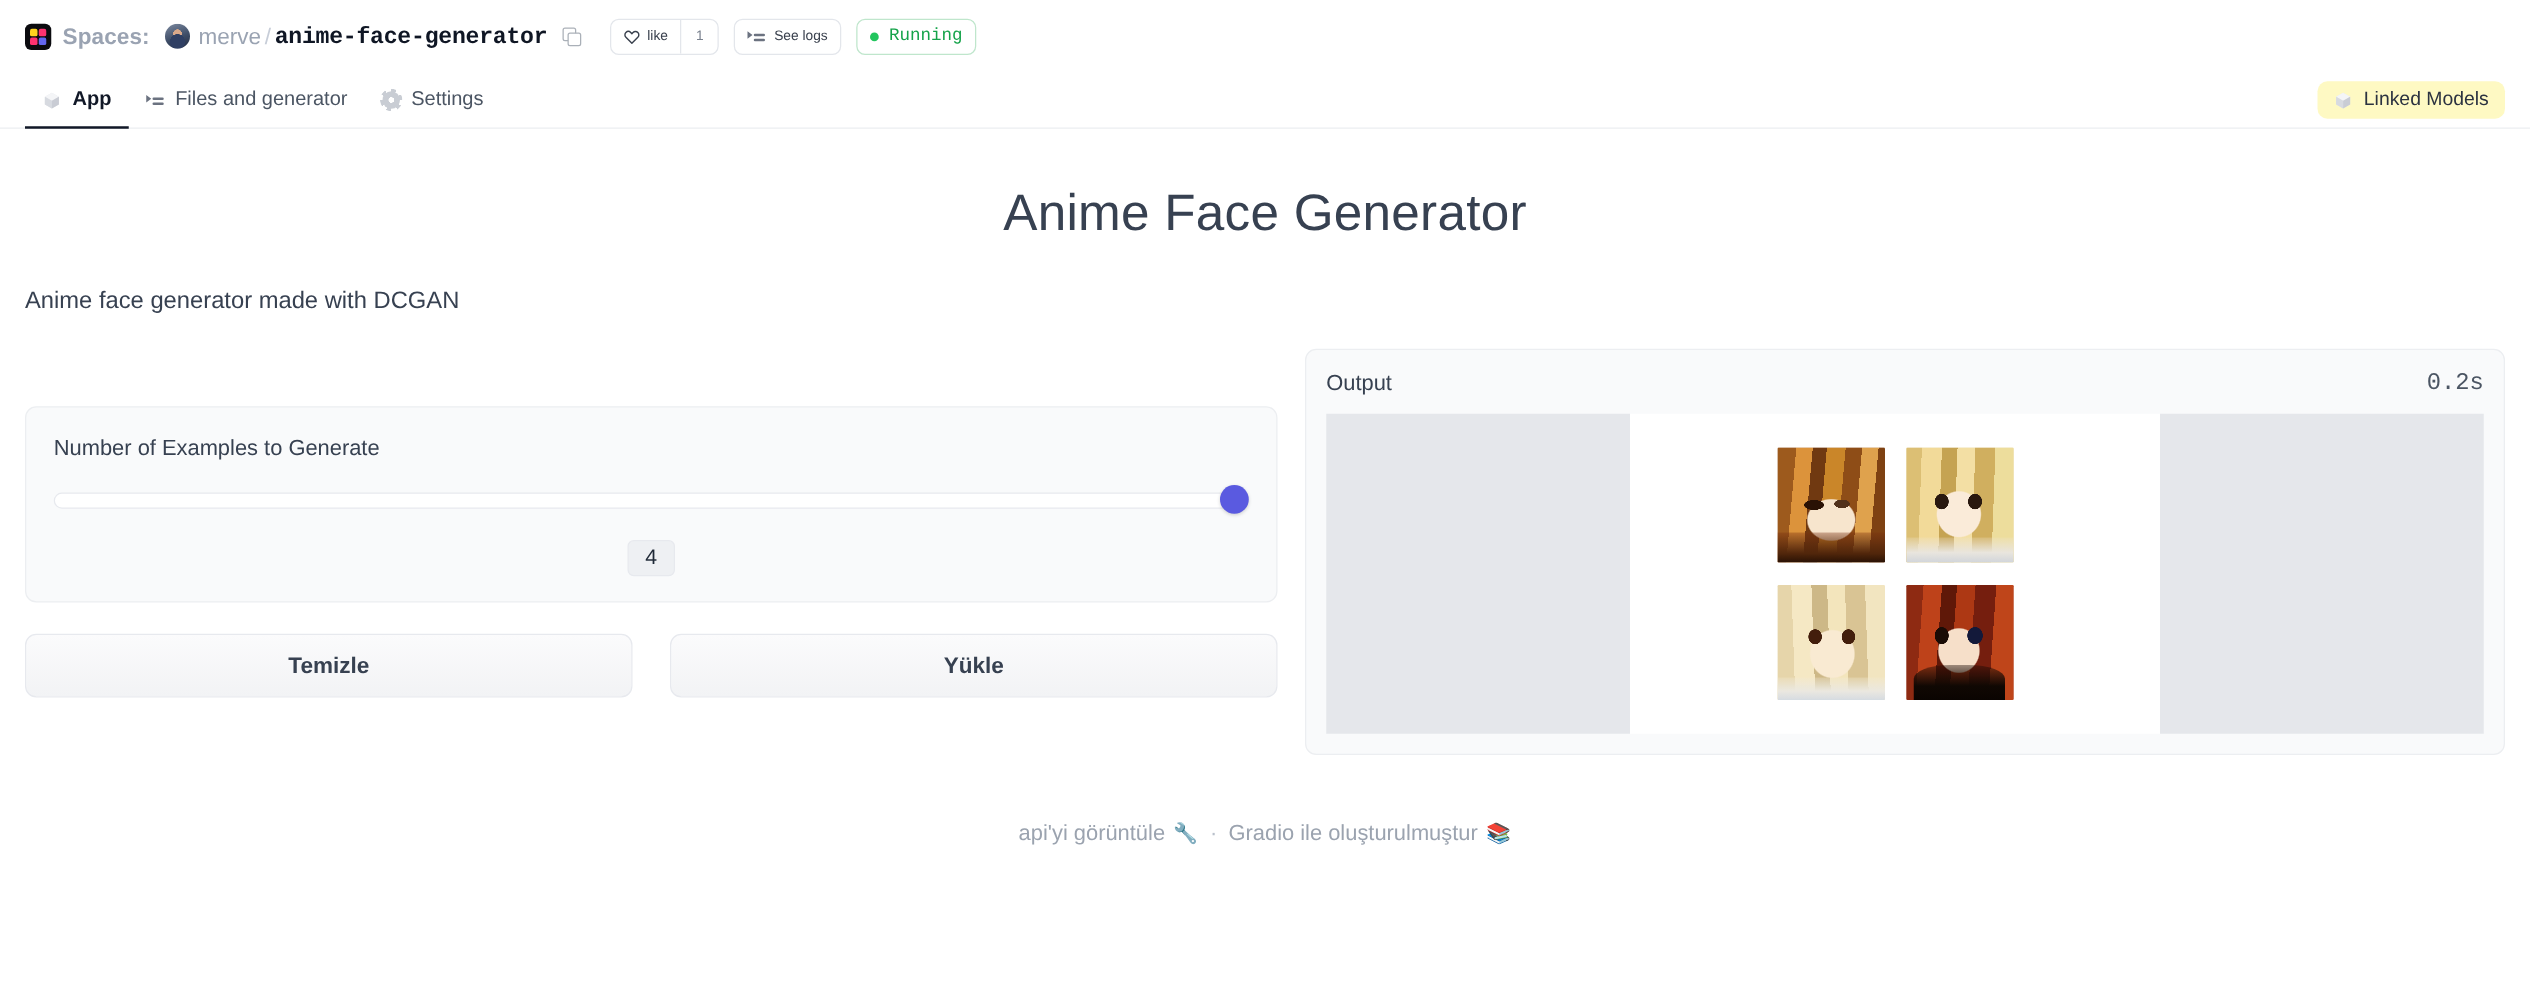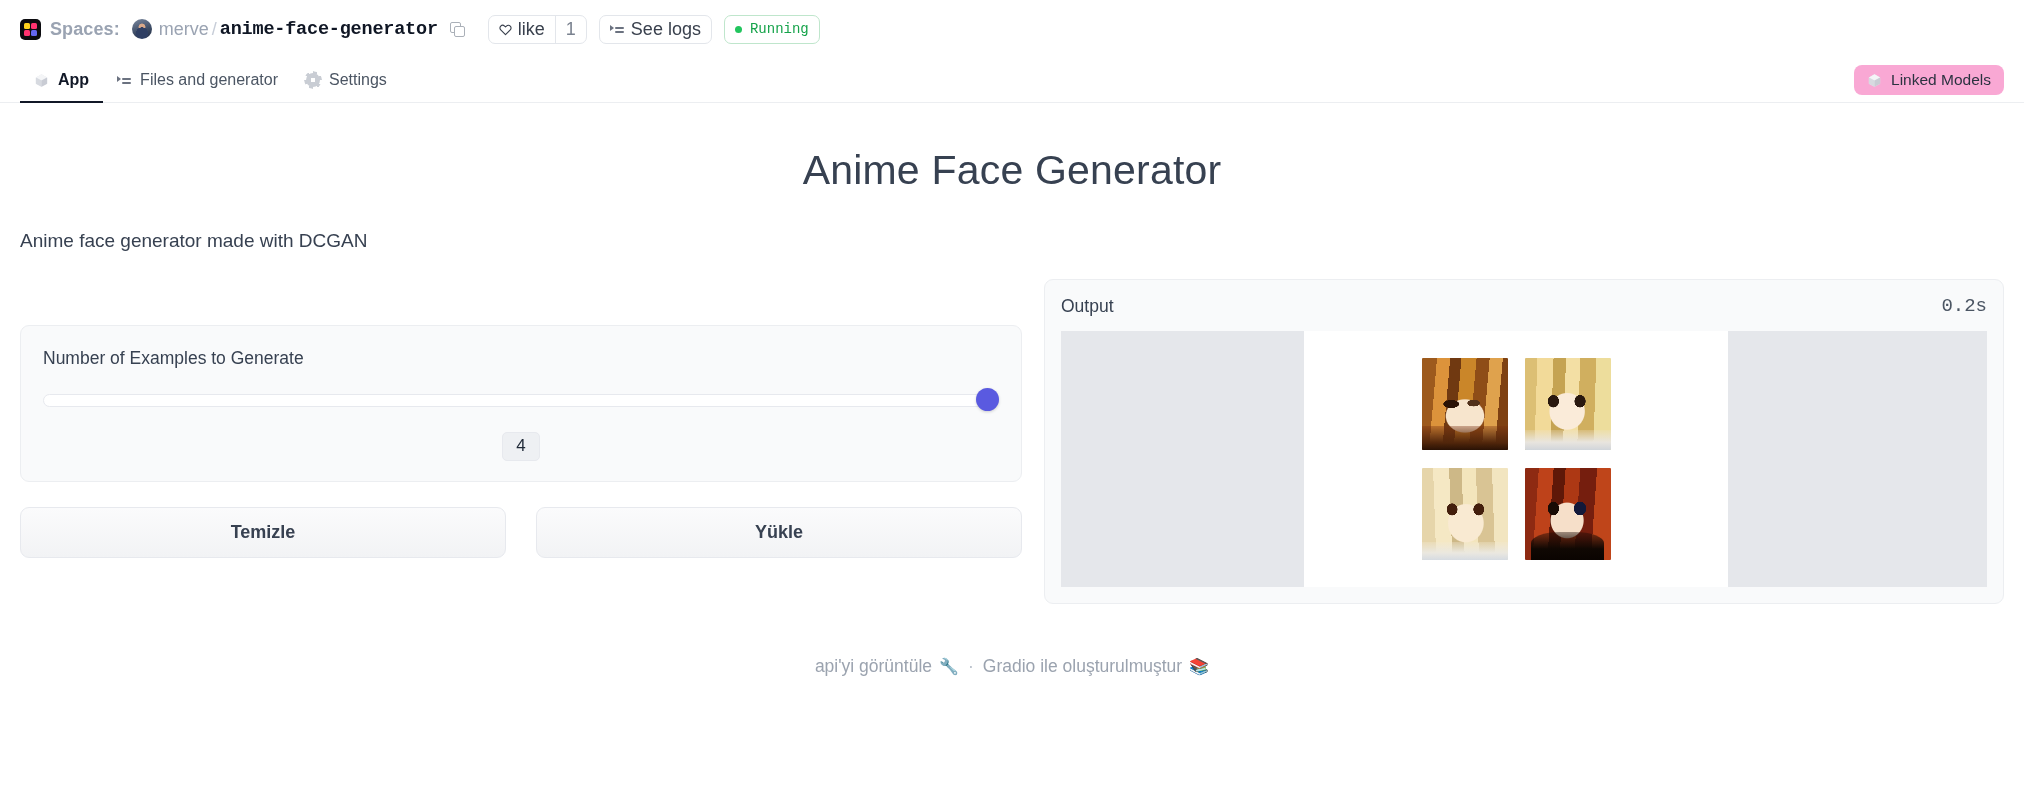--- a/index.html
+++ b/index.html
@@ -85,21 +85,21 @@
 
   .hdr-spacer { flex: 0 0 24px; }
 
   .pill {
     display: inline-flex;
     align-items: center;
     height: 29px;
     border: 1px solid #e3e6eb;
     border-radius: 7px;
     background: #fff;
-    font-size: 18px;
+    font-size: 11px;
     color: #39404d;
     overflow: hidden;
     margin-right: 12px;
   }
   .pill .seg { padding: 0 10px; display: flex; align-items: center; height: 100%; }
   .pill .seg.count {
     border-left: 1px solid #e3e6eb;
     color: #7a828f;
     min-width: 30px;
     justify-content: center;
@@ -179,21 +179,21 @@
         #c9cdd4 66% 75%, transparent 75% 83%,
         #c9cdd4 83% 91%, transparent 91% 100%);
     border-radius: 50%;
     -webkit-mask: radial-gradient(circle, transparent 0 40%, #000 41%);
             mask: radial-gradient(circle, transparent 0 40%, #000 41%);
   }
   .nav-right { margin-left: auto; display: flex; align-items: center; }
   .linked-models {
     display: inline-flex; align-items: center;
     height: 30px; padding: 0 13px;
-    background: #f9a8d4;
+    background: #fef9c3;
     border-radius: 8px;
     font-size: 15.5px;
     color: #2b3240;
   }
 
   
   .app-wrap { padding: 0 20px; }
   .app-title {
     text-align: center;
     font-size: 41px;

